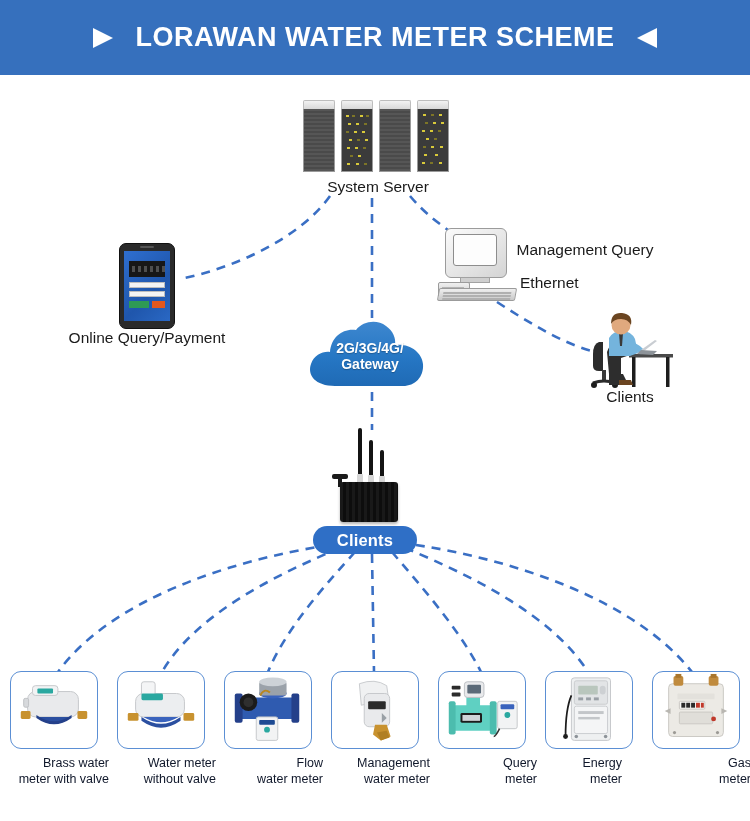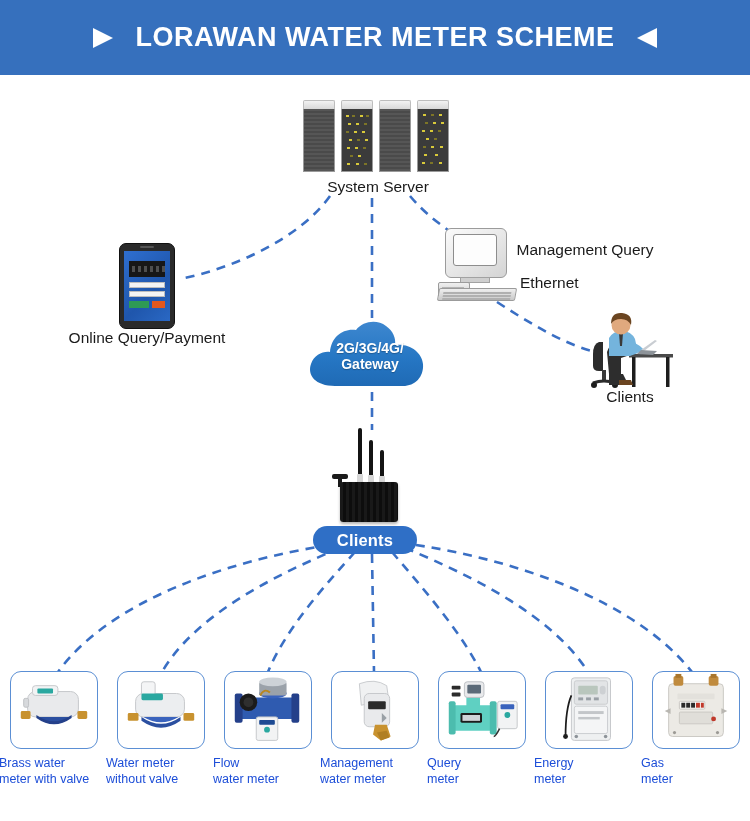--- a/index.html
+++ b/index.html
@@ -101,22 +101,22 @@
     position:absolute; left:313px; top:526px; width:104px; height:28px;
     background:#2f6fc6; border-radius:14px; color:#fff;
     display:flex; align-items:center; justify-content:center;
     font-size:16.5px; font-weight:600; letter-spacing:.2px;
   }
 
   
   .meters { position:absolute; left:0; top:671px; width:750px; height:150px; }
   .mcard { position:absolute; top:0; width:88px; height:78px;
     background:#ffffff; border:1.4px solid #5b8fd4; border-radius:11px; overflow:hidden; }
-  .mcap { position:absolute; top:84px; width:110px; text-align:left;
-    font-size:12.5px; line-height:1.3; color:#1d4ed8; }
+  .mcap { position:absolute; top:84px; width:110px; text-align:right;
+    font-size:12.5px; line-height:1.3; color:#0f172a; }
   .mcap span { display:block; }
   .art { position:absolute; inset:0; }
 </style>
 </head>
 <body>
 
 <div id="stage">
 
   <div class="header">
     <div class="tri tri-right"></div>
@@ -457,21 +457,21 @@
         <rect x="49" y="26" width="5" height="3" fill="#9aa0a6"></rect>
         <rect x="29" y="35" width="34" height="28" rx="2" fill="#f4f5f6" stroke="#cbcdd0"></rect>
         <rect x="33" y="40" width="26" height="3" fill="#c3c6c9"></rect>
         <rect x="33" y="46" width="22" height="2.5" fill="#c3c6c9"></rect>
         <circle cx="31" cy="66" r="1.8" fill="#8d9399"></circle>
         <circle cx="61" cy="66" r="1.8" fill="#8d9399"></circle>
         <path d="M20 66 q0 -28 6 -42" stroke="#1d1d1d" stroke-width="1.8" fill="none"></path>
         <circle cx="20" cy="66" r="2.5" fill="#1d1d1d"></circle>
       </svg>
     </div>
-    <div class="mcap" style="left:534px;">
+    <div class="mcap" style="left:512px;">
       <span>Energy</span>
       <span>meter</span>
     </div>
 
     <div class="mcard" style="left:652px;">
       <svg class="art" viewBox="0 0 88 78">
         <rect x="16" y="12" width="56" height="54" rx="4" fill="#eceae5" stroke="#cbc9c4"></rect>
         <rect x="21" y="4" width="10" height="10" rx="2" fill="#c08b3e"></rect>
         <rect x="57" y="4" width="10" height="10" rx="2" fill="#c08b3e"></rect>
         <rect x="23" y="2" width="6" height="4" fill="#a9762d"></rect>

